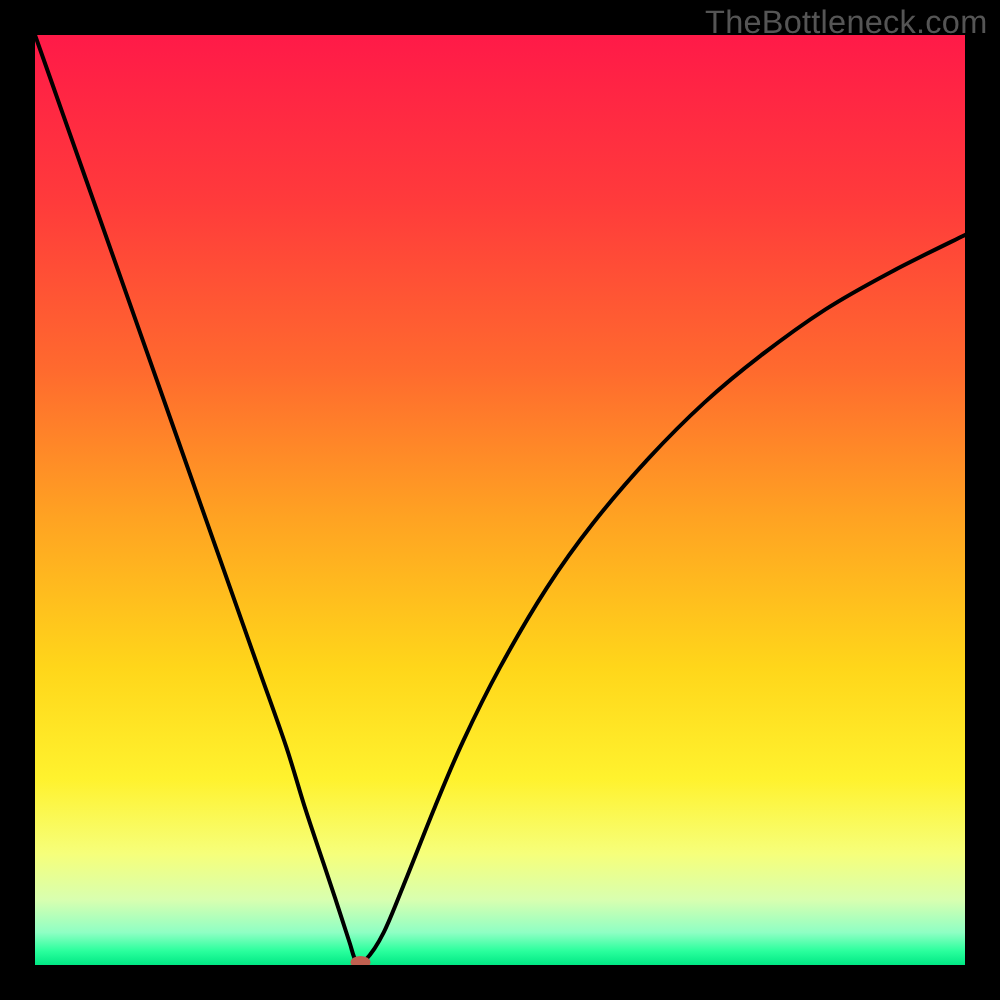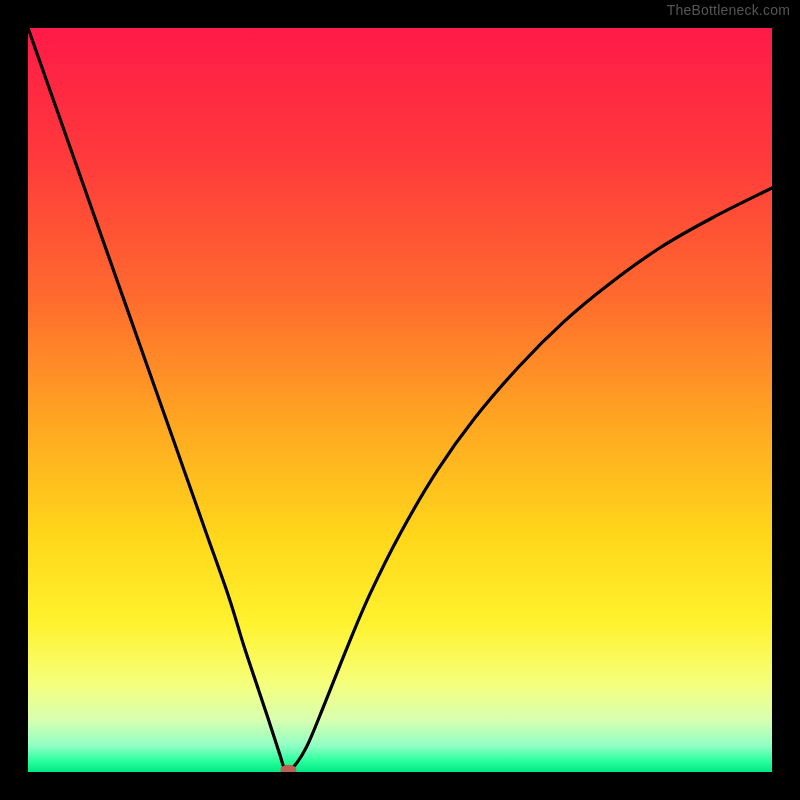--- a/index.html
+++ b/index.html
@@ -15,21 +15,21 @@
     position: relative;
     width: 800px;
     height: 800px;
     background: #000;
   }
   .watermark {
     position: absolute;
     top: 2px;
     right: 10px;
     color: #555;
-    font-size: 14px;
+    font-size: 26px;
     font-weight: 500;
     letter-spacing: 0.2px;
     z-index: 10;
   }
   .plot-wrap {
     position: absolute;
     left: 28px;
     top: 28px;
     width: 744px;
     height: 744px;

